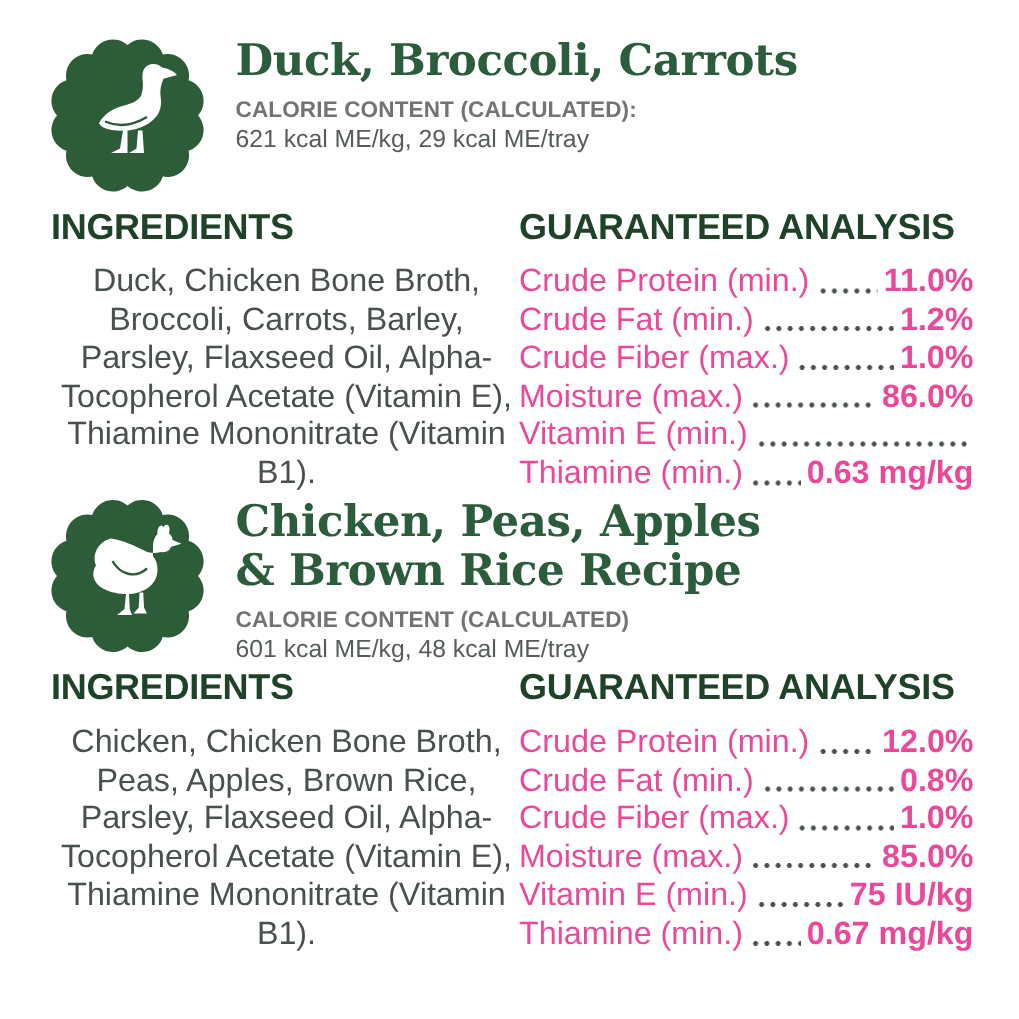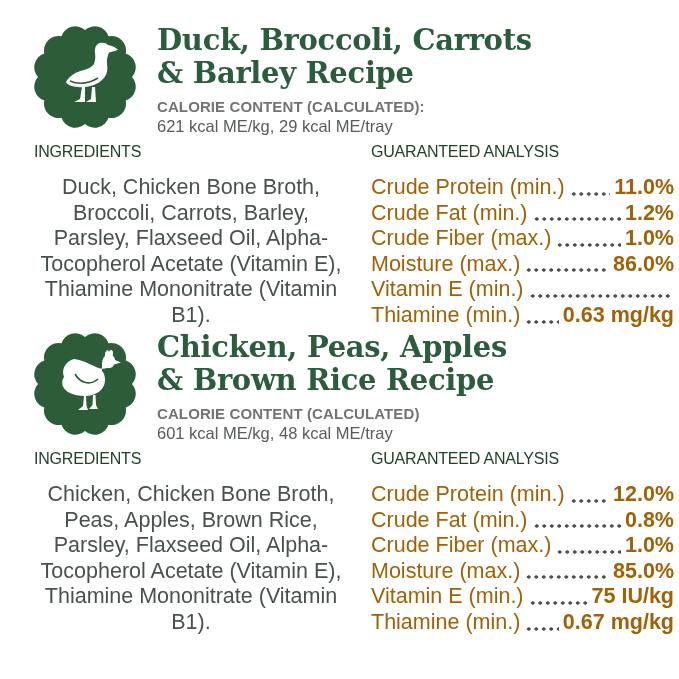--- a/index.html
+++ b/index.html
@@ -15,27 +15,27 @@
   .title {
     font-family:"DejaVu Serif", serif; font-weight:bold;
     font-size:29px; line-height:33px; color:#2b5c3b; letter-spacing:-0.3px;
   }
   .cal-h {
     margin-top:8px; font-size:15px; font-weight:bold; color:#737373; letter-spacing:0.1px;
   }
   .cal-v { margin-top:2px; font-size:16.5px; color:#565d58; }
   .col { position:absolute; top:140px; }
   .col h2 {
-    font-size:16px; font-weight:normal; color:#1e4328; letter-spacing:-0.2px;
+    font-size:24px; font-weight:bold; color:#1e4328; letter-spacing:-0.2px;
     margin:0 0 11px 0; line-height:24px;
   }
   .col-left { left:34px; width:314px; }
-  .col-right { left:346px; width:303px;margin-left:25px; }
+  .col-right { left:346px; width:303px; }
   .ing-text { font-size:21.5px; line-height:25.6px; color:#49514d;text-align:center; }
-  .ga-row { display:flex; align-items:baseline; line-height:25.6px; font-size:21.5px; color:#a16207;text-align:center; }
+  .ga-row { display:flex; align-items:baseline; line-height:25.6px; font-size:21.5px; color:#ec4899;text-align:center; }
   .ga-lbl { white-space:nowrap; }
   .ga-dots {
     flex:1; align-self:flex-end; height:6px; margin:0 4px 4px 5px;
     background-image:radial-gradient(circle, #4b534f 1.5px, rgba(0,0,0,0) 1.8px);
     background-size:7.5px 6px; background-repeat:repeat-x; background-position:left bottom;
   }
   .ga-val { white-space:nowrap;font-weight:bold; }
 </style>
 </head>
 <body>
@@ -47,21 +47,20 @@
       <svg viewBox="0 0 110 114">
         <path fill="#2d5c38" d="M55,10 A14.5 14.5 0 0 1 78.5,16.3 A14.5 14.5 0 0 1 95.7,33.5 A14.5 14.5 0 0 1 102,57 A14.5 14.5 0 0 1 95.7,80.5 A14.5 14.5 0 0 1 78.5,97.7 A14.5 14.5 0 0 1 55,104 A14.5 14.5 0 0 1 31.5,97.7 A14.5 14.5 0 0 1 14.3,80.5 A14.5 14.5 0 0 1 8,57 A14.5 14.5 0 0 1 14.3,33.5 A14.5 14.5 0 0 1 31.5,16.3 A14.5 14.5 0 0 1 55,10 Z"></path>
         <path fill="#ffffff" d="M36,62 C40,55 46,52 54,50 C58,49 62,47 64,44 C65.5,40 65.5,36 65,33 C64.5,28 66,24 70,23 C73,22.3 76,23 78,25 C82,25.5 86,27.5 88,30 L79,32.5 C77.5,36 76.5,40 77,44 C78,50 77,55 73,59 C67,65.5 56,68 48,67 C42,66.5 37,65 36,62 Z"></path>
         <path fill="#ffffff" d="M52,67 L50,79 L44,82 L55,82 L55,67 Z M62,67 L61,79 L56,82 L66,82 L65,67 Z"></path>
         <path fill="none" stroke="#2d5c38" stroke-width="1.6" d="M40,61 C48,64.5 58,64 68,58"></path>
       </svg>
     </div>
     <div class="head">
       <div class="title">
         <div>Duck, Broccoli, Carrots</div>
-        <div>&amp; Barley Recipe</div>
       </div>
       <div class="cal-h">CALORIE CONTENT (CALCULATED):</div>
       <div class="cal-v">621 kcal ME/kg, 29 kcal ME/tray</div>
     </div>
     <div class="col col-left">
       <h2>INGREDIENTS</h2>
       <p class="ing-text">Duck, Chicken Bone Broth, Broccoli, Carrots, Barley, Parsley, Flaxseed Oil, Alpha-Tocopherol Acetate (Vitamin E), Thiamine Mononitrate (Vitamin B1).</p>
     </div>
     <div class="col col-right">
       <h2>GUARANTEED ANALYSIS</h2>

